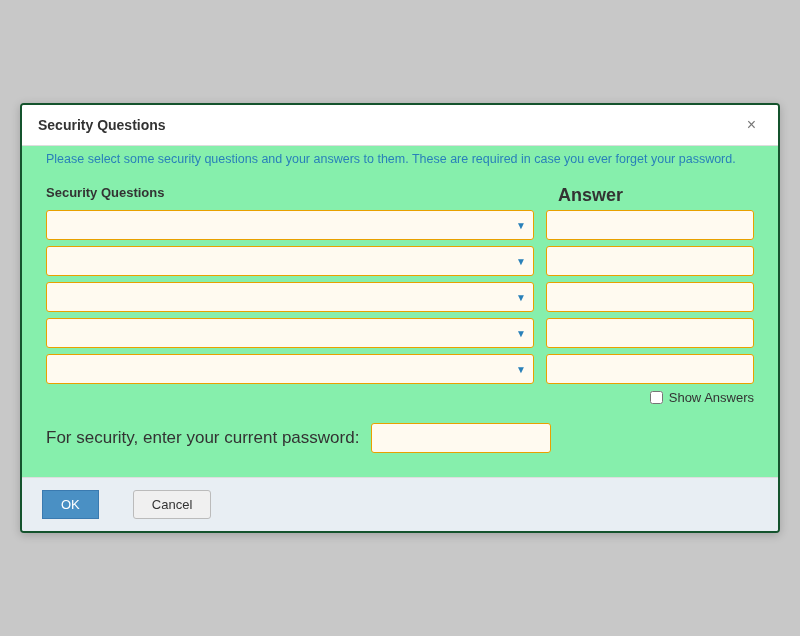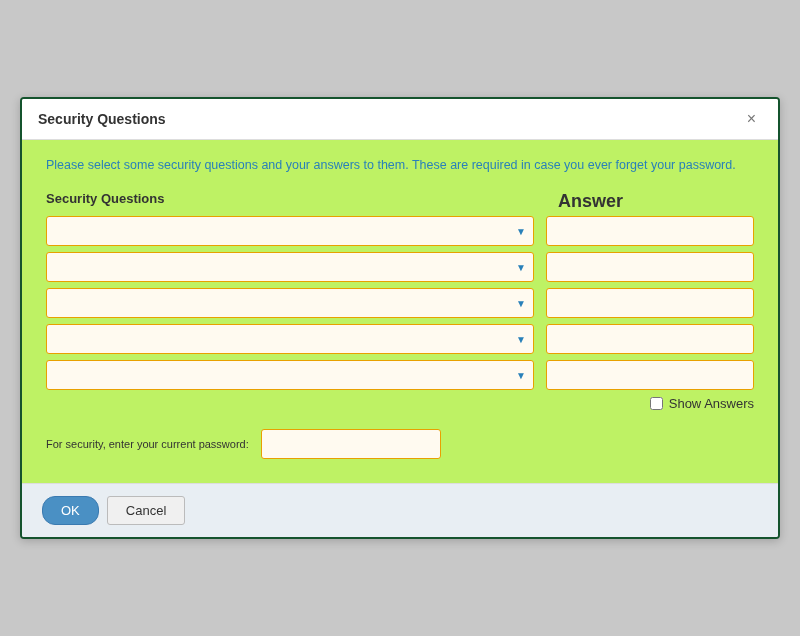--- a/index.html
+++ b/index.html
@@ -37,22 +37,22 @@
     .close-btn {
       background: none;
       border: none;
       cursor: pointer;
       font-size: 16px;
       color: #777;
       line-height: 1;
       padding: 2px 6px;
     }
     .dialog-body {
-      background: #bef264;
-      padding: 16px 24px 16px 24px;
+      background: #86efac;
+      padding: 4px 24px 16px 24px;
     }
     .info-text {
       color: #2980b9;
       font-size: 12.5px;
       margin-bottom: 16px;
       line-height: 1.5;
     }
     .col-label {
       font-weight: bold;
       font-size: 13px;
@@ -123,21 +123,21 @@
       cursor: pointer;
     }
     .password-row {
       display: flex;
       align-items: center;
       gap: 12px;
       margin-top: 18px;
       padding-bottom: 8px;
     }
     .password-label {
-      font-size: 11px;
+      font-size: 17px;
       color: #333;
       white-space: nowrap;
     }
     .password-input {
       background: #fffaf0;
       border: 1px solid #e8a000;
       border-radius: 3px;
       padding: 5px 8px;
       font-size: 12px;
       width: 180px;
@@ -149,33 +149,34 @@
       border-top: 1px solid #ddd;
       padding: 12px 20px;
       display: flex;
       align-items: center;
       gap: 8px;
     }
     .btn-ok {
       background: #4a90c4;
       color: #fff;
       border: 1px solid #3a7ab0;
-      border-radius: 13px;
+      border-radius: 0;
       padding: 6px 18px;
       font-size: 13px;
       cursor: pointer;
     }
     .btn-cancel {
       background: #f0f0f0;
       color: #333;
       border: 1px solid #bbb;
       border-radius: 3px;
       padding: 6px 18px;
       font-size: 13px;
       cursor: pointer;
+      margin-left: 26px;
     }
     .form-row {
       display: flex;
       gap: 0;
       margin-bottom: 0;
     }
     .headers-row {
       display: flex;
       gap: 0;
       margin-bottom: 4px;

